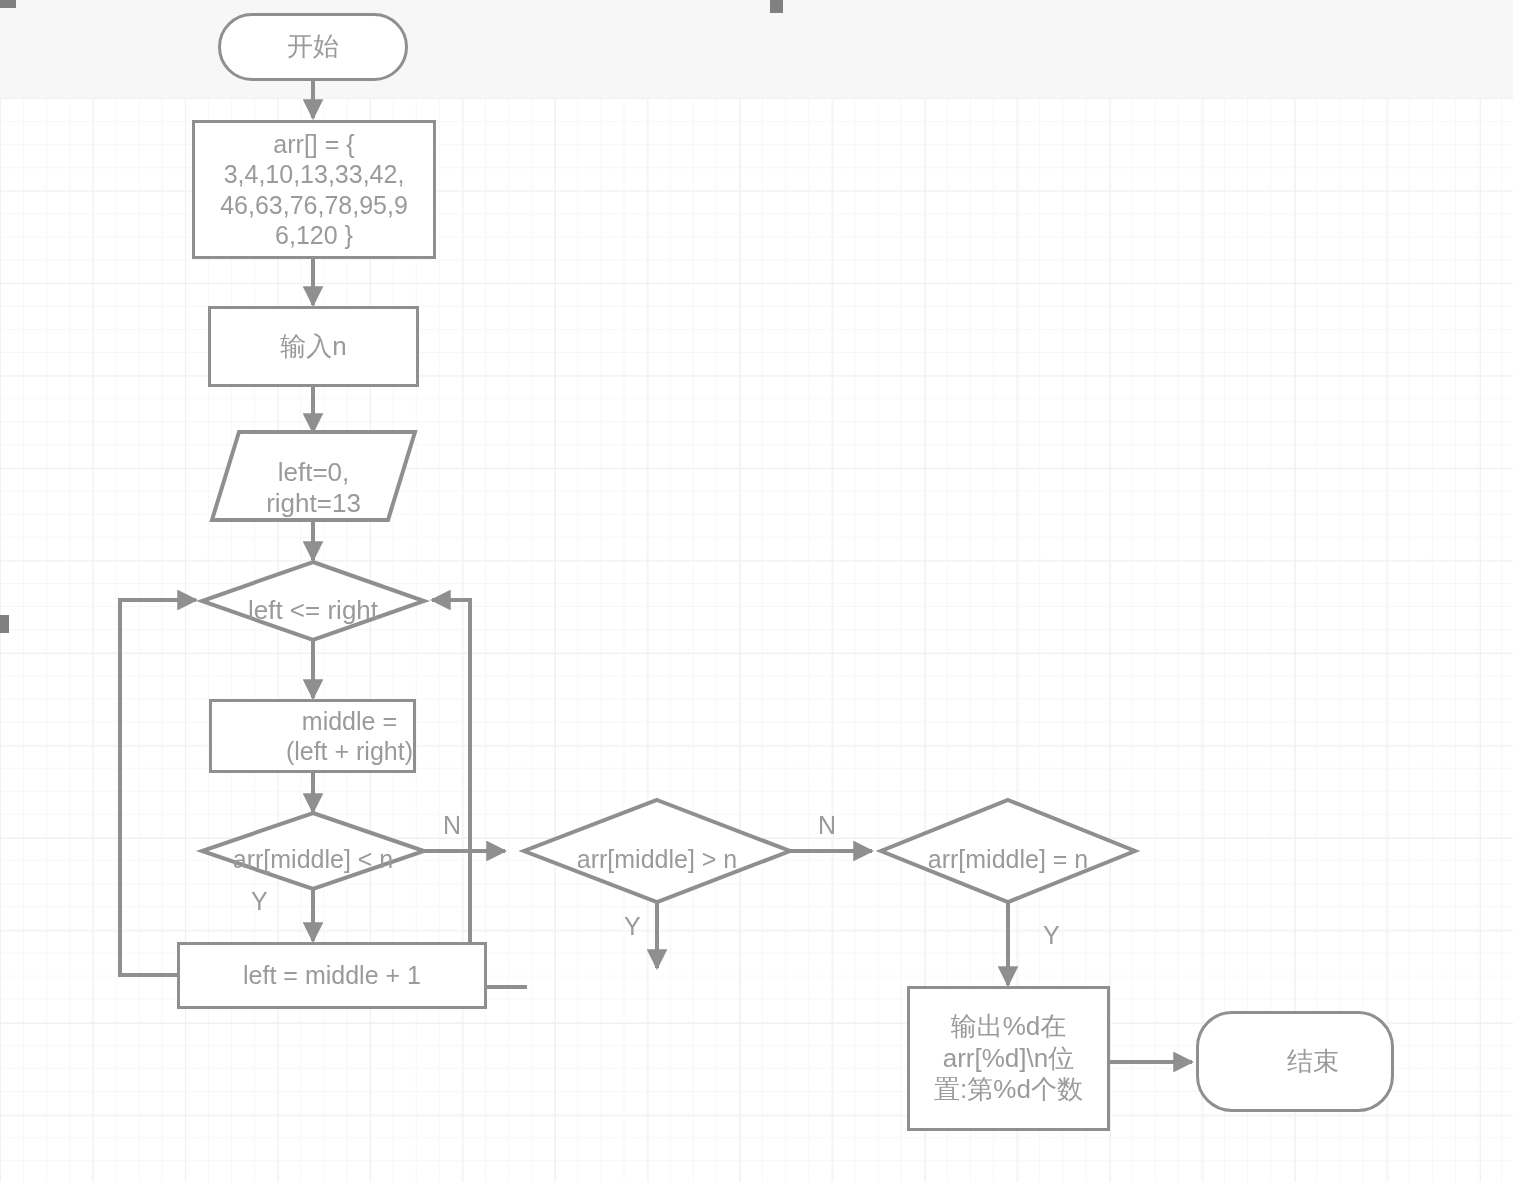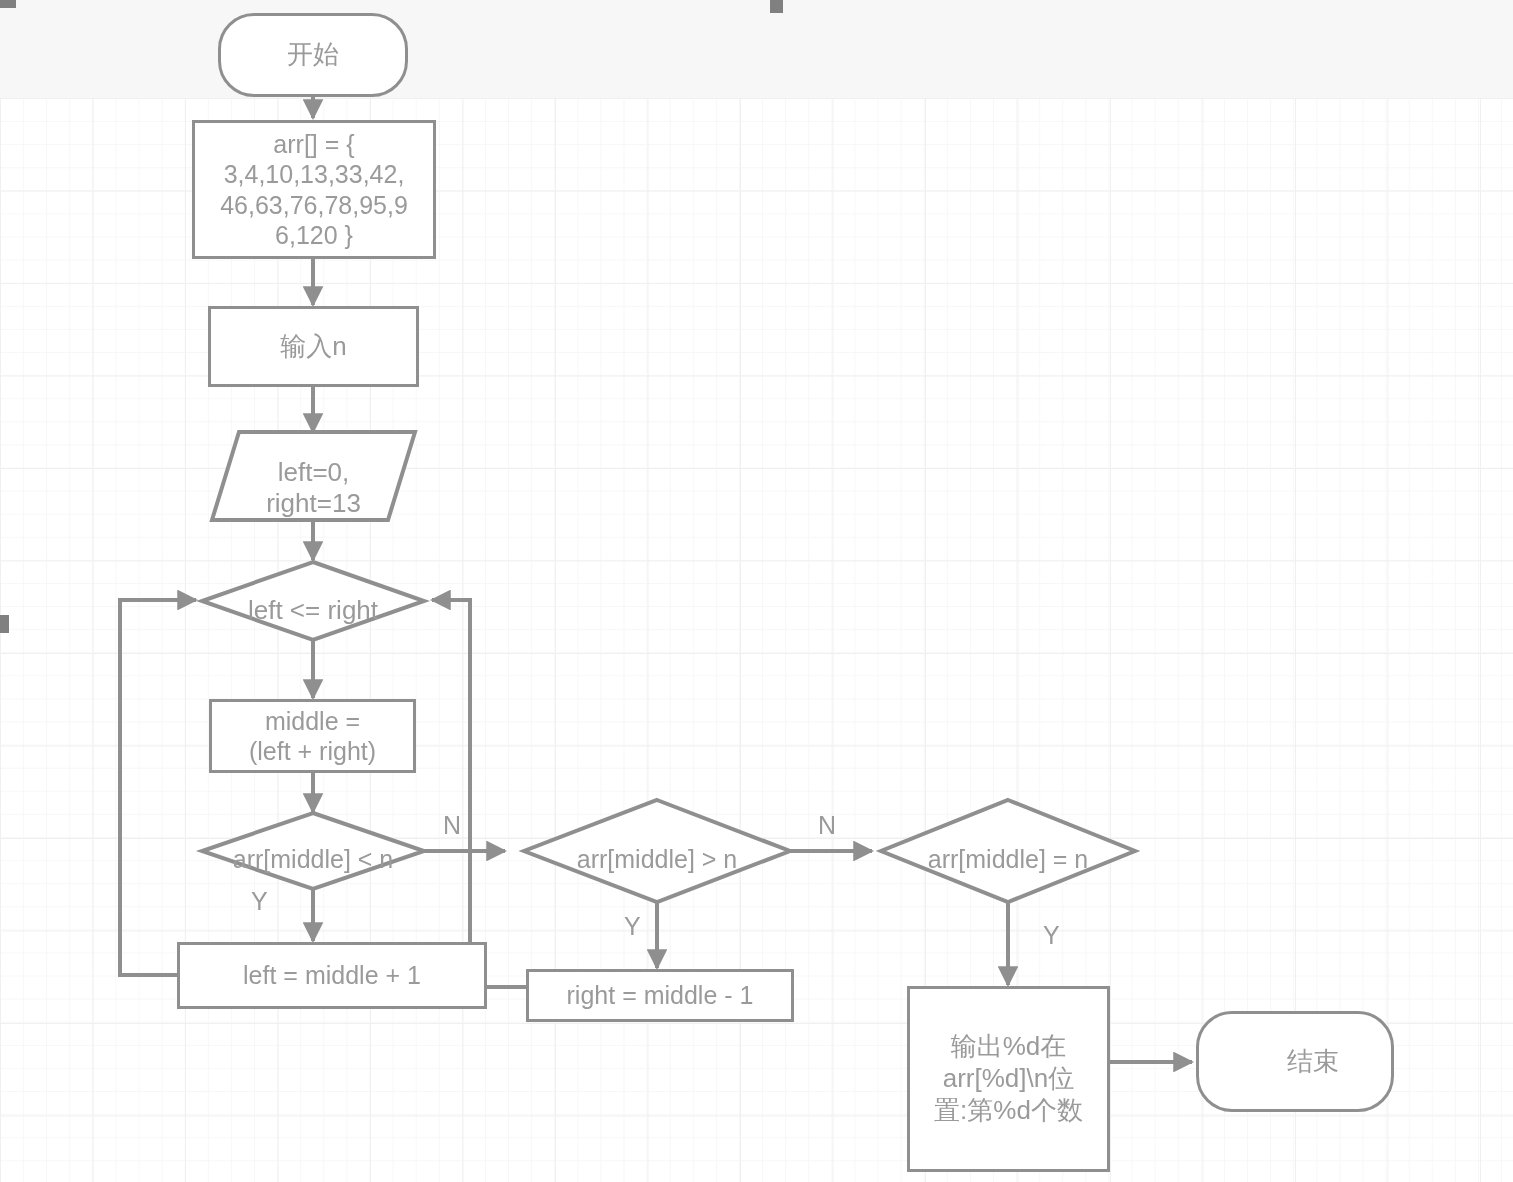--- a/index.html
+++ b/index.html
@@ -140,49 +140,46 @@
       <polygon points="313,813 424,851 313,889 202,851"></polygon>
       <polygon points="657,800 790,851 657,902 524,851"></polygon>
       <polygon points="1008,800 1135,851 1008,902 881,851"></polygon>
     </g>
 
     <g stroke="#8f8f8f" stroke-width="4" fill="#ffffff">
       <polygon points="239,432 415,432 388,520 212,520"></polygon>
     </g>
   </svg>
 
-  <div class="node terminator" style="left:218px; top:13px; width:190px; height:84px; font-size:26px;">
+  <div class="node terminator" style="left:218px; top:13px; width:190px; height:68px; font-size:26px;">
     <span>开始</span>
   </div>
 
   <div class="node rect" style="left:192px; top:120px; width:244px; height:139px; font-size:25px;">
     <span>arr[] = {
 3,4,10,13,33,42,
 46,63,76,78,95,9
 6,120 }</span>
   </div>
 
   <div class="node rect" style="left:208px; top:306px; width:211px; height:81px; font-size:26px;">
     <span>输入n</span>
   </div>
 
-  <div class="node rect" style="left:209px; top:699px; width:207px; height:74px; font-size:25px;">
+  <div class="node rect" style="left:209px; top:699px; width:207px; height:74px; font-size:25px;justify-content:flex-end;">
     <span>middle =
 (left + right)</span>
   </div>
 
   <div class="node rect" style="left:177px; top:942px; width:310px; height:67px; font-size:25px;">
     <span>left = middle + 1</span>
   </div>
 
-  <div class="node rect" style="left:526px; top:969px; width:268px; height:53px; font-size:25px;">
-    <span>right = middle - 1</span>
-  </div>
-
-  <div class="node rect" style="left:907px; top:986px; width:203px; height:186px; font-size:26px;">
+
+  <div class="node rect" style="left:907px; top:986px; width:203px; height:145px; font-size:26px;">
     <span>输出%d在
 arr[%d]\n位
 置:第%d个数</span>
   </div>
 
   <div class="node terminator" style="left:1196px; top:1011px; width:198px; height:101px; font-size:26px;padding-left:36px;">
     <span>结束</span>
   </div>
 
   <div class="shape-text" style="left:212px; top:432px; width:203px; height:88px; font-size:26px;">

